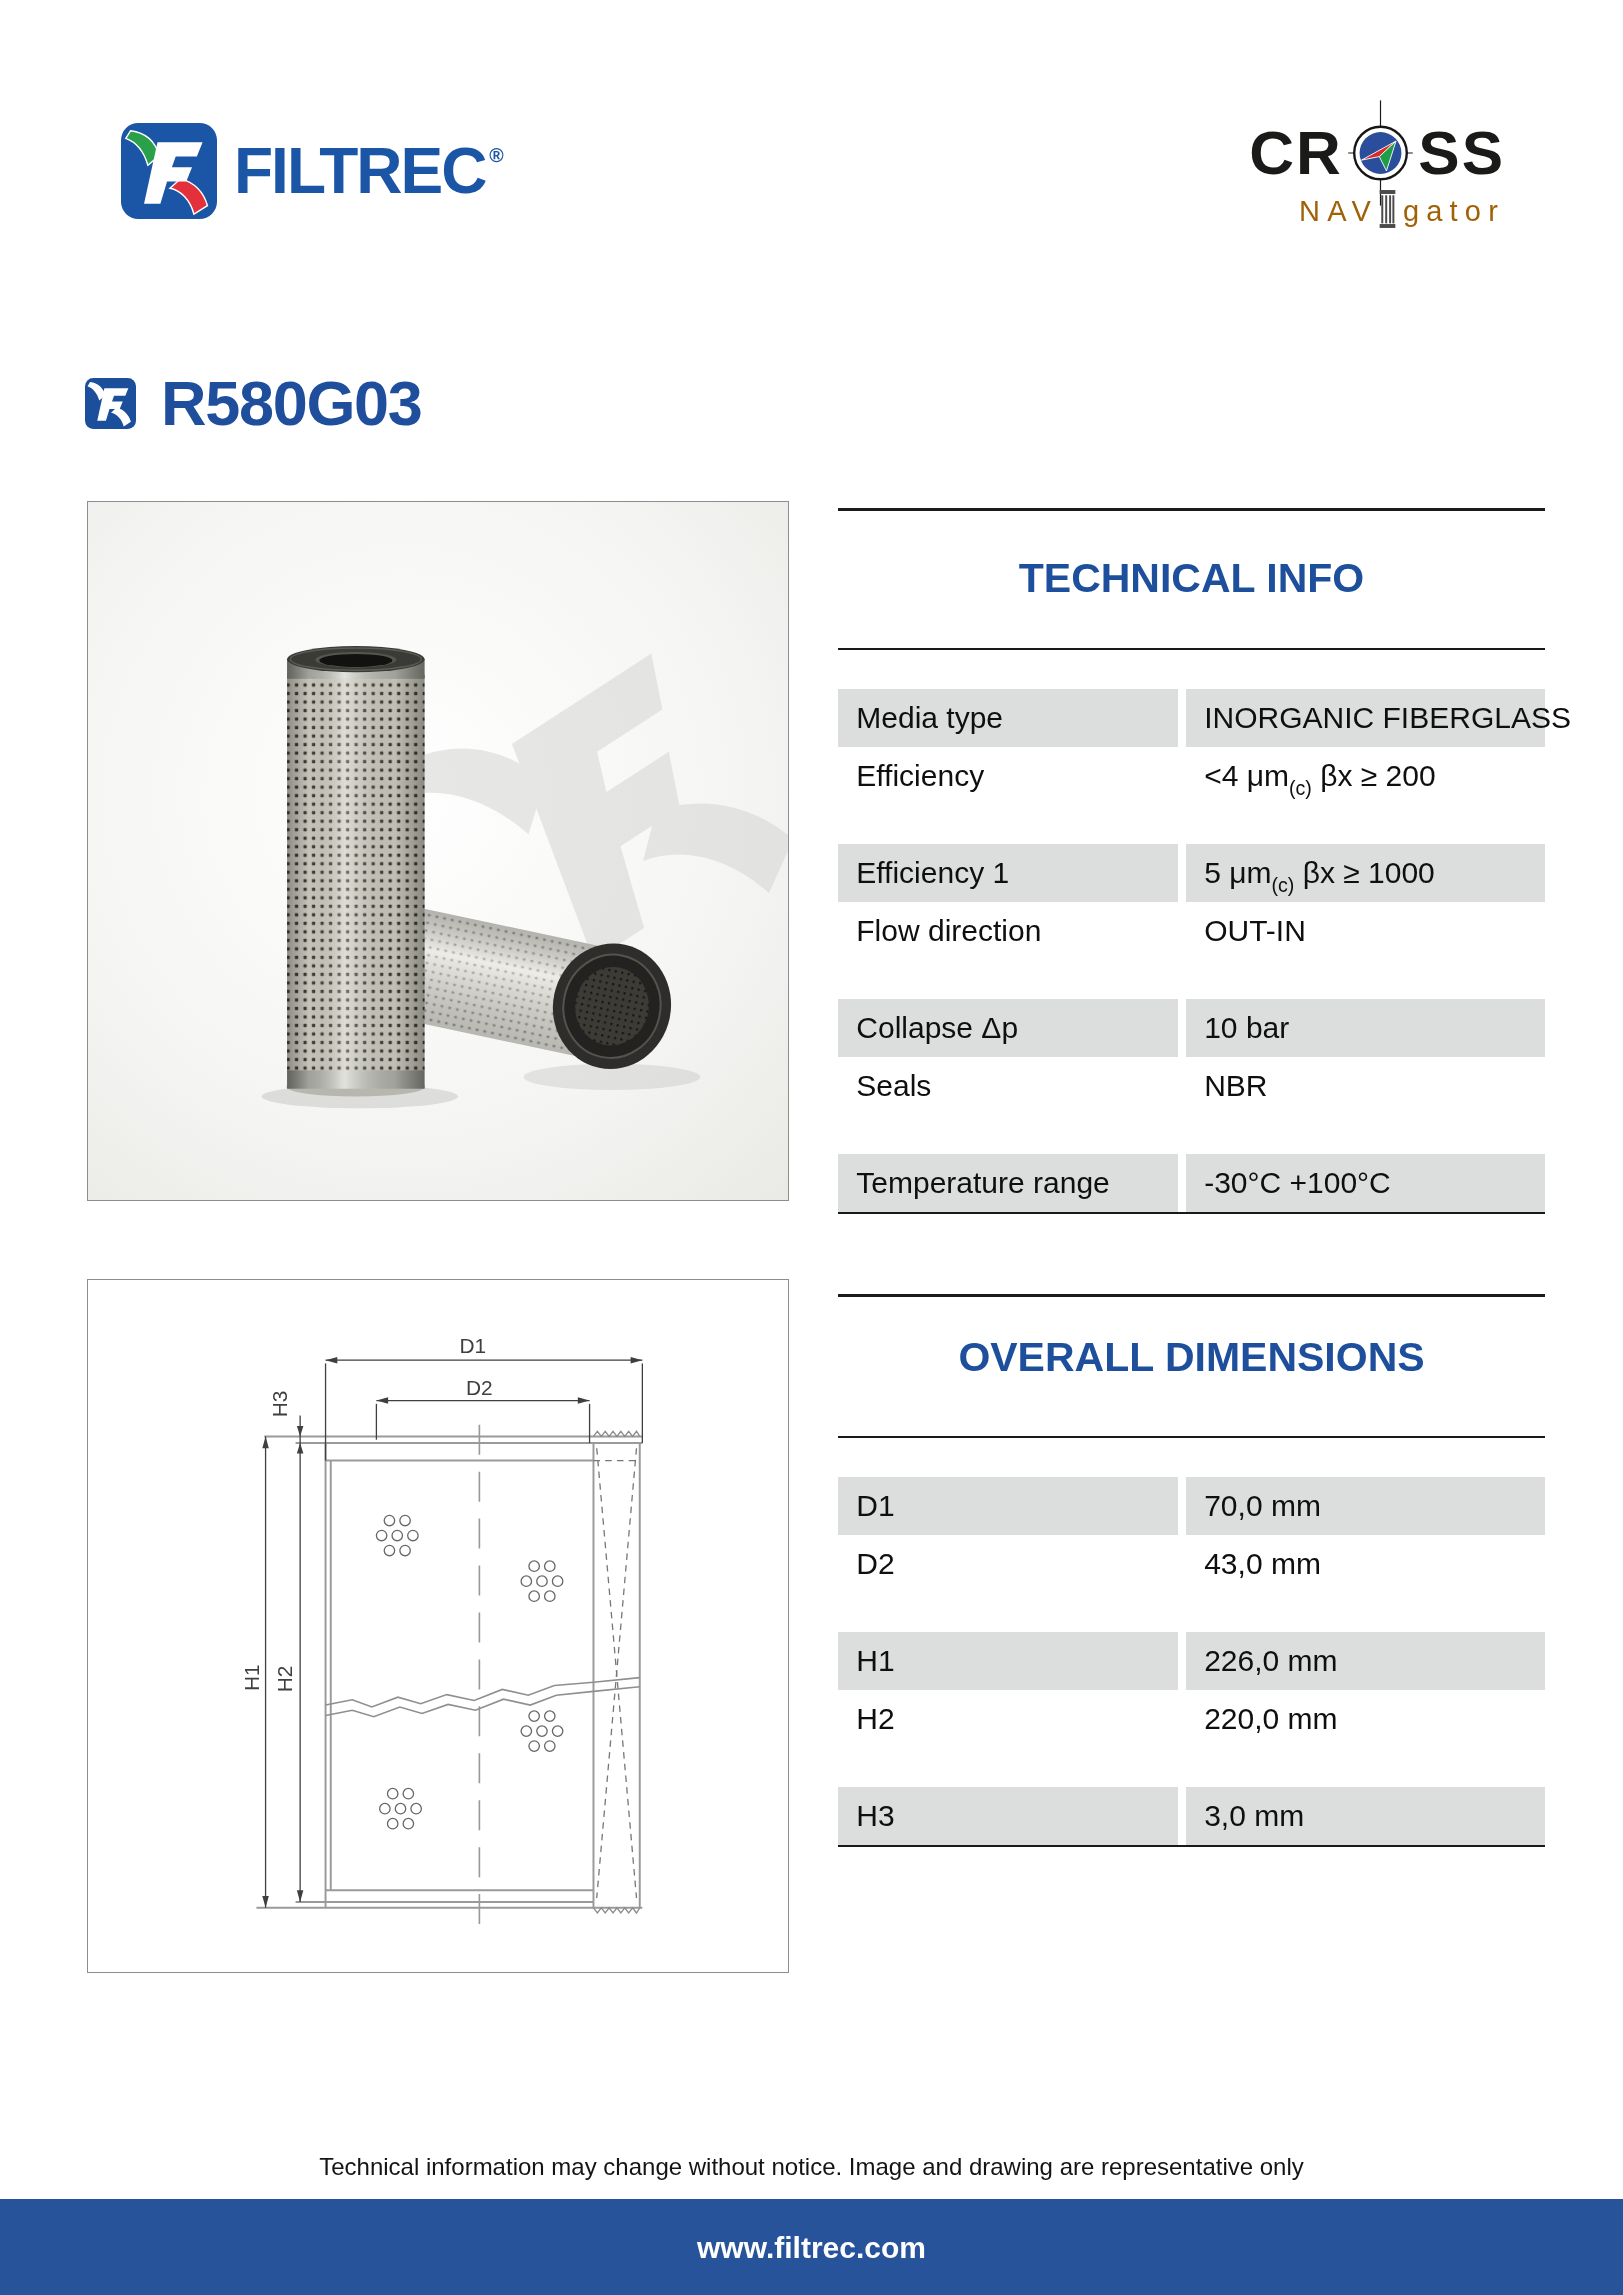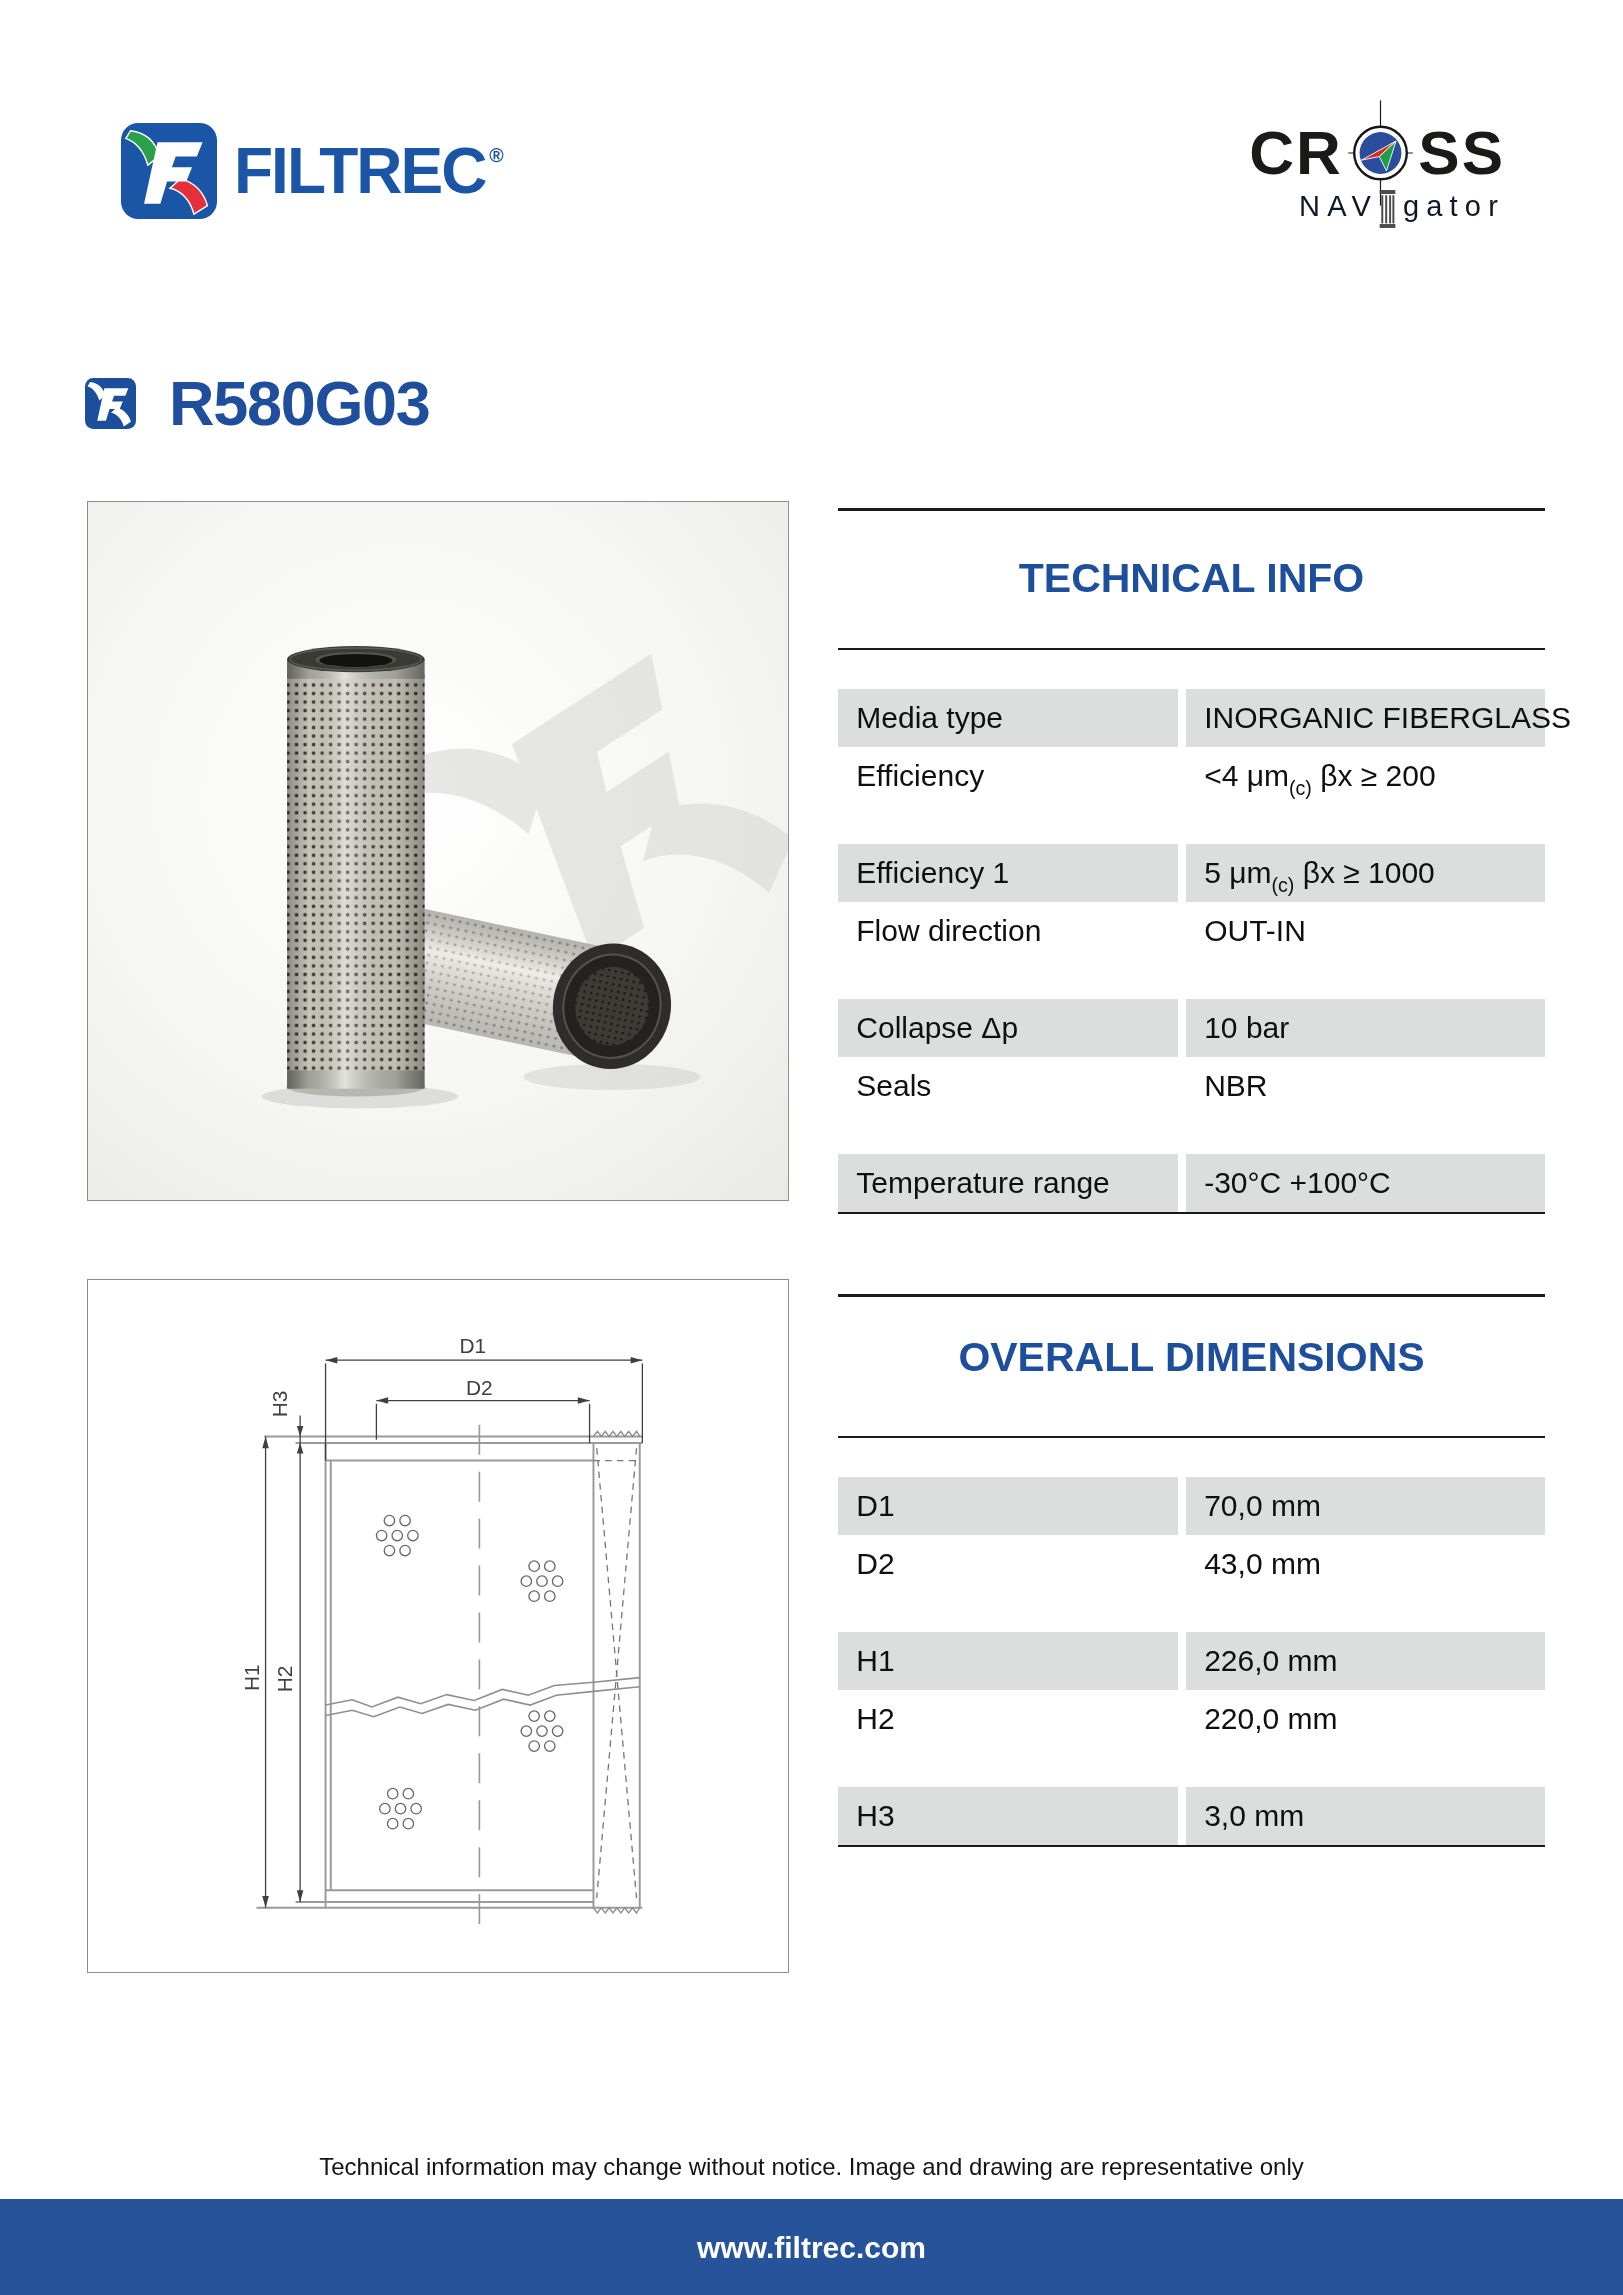--- a/index.html
+++ b/index.html
@@ -7,25 +7,25 @@
         font-family:"Liberation Sans", sans-serif;color:#111;}
 
   
   .logo-filtrec{position:absolute;left:121px;top:123px;display:flex;align-items:center;gap:17px;}
   .logo-wordmark{font-size:64px;font-weight:bold;color:#1B55A6;letter-spacing:-2px;line-height:1;}
   .logo-reg{font-size:19.6px;font-weight:bold;color:#1B55A6;position:relative;top:-31px;margin-left:3.9px;}
 
   .logo-cross{position:absolute;left:1217px;top:116px;width:288px;display:flex;flex-direction:column;align-items:flex-end;}
   .cross-line1{display:flex;align-items:center;height:73px;font-size:62px;font-weight:bold;color:#1a1a18;letter-spacing:2px;line-height:1;}
   .cross-line1 .compass{margin:0 1.3px;overflow:visible;}
-  .cross-line2{display:flex;align-items:flex-start;font-size:29px;font-weight:normal;color:#0f172a;letter-spacing:7.2px;margin-top:1.3px;}
+  .cross-line2{display:flex;align-items:flex-end;font-size:29px;font-weight:normal;color:#a16207;letter-spacing:7.2px;margin-top:1.3px;}
   .cross-line2 .col-glyph{margin:0 6.5px 0 1.3px;}
 
   
-  .product-title{position:absolute;left:85px;top:372px;display:flex;align-items:center;gap:33px;}
+  .product-title{position:absolute;left:85px;top:372px;display:flex;align-items:center;gap:25px;}
   .product-title h1{margin:0;font-size:63px;font-weight:bold;color:#1F4F9C;letter-spacing:-1.3px;line-height:1;}
 
   
   .panel{position:absolute;background:#ffffff;border:1.3px solid #8a8f8d;box-sizing:border-box;}
   .panel-photo{left:87px;top:501px;width:702px;height:700px;}
   .panel-drawing{left:87px;top:1279px;width:702px;height:694px;}
 
   
   .rule{position:absolute;left:838px;width:707px;height:2.6px;background:#1b1b1b;}
   .rule-tech{top:508px;}

